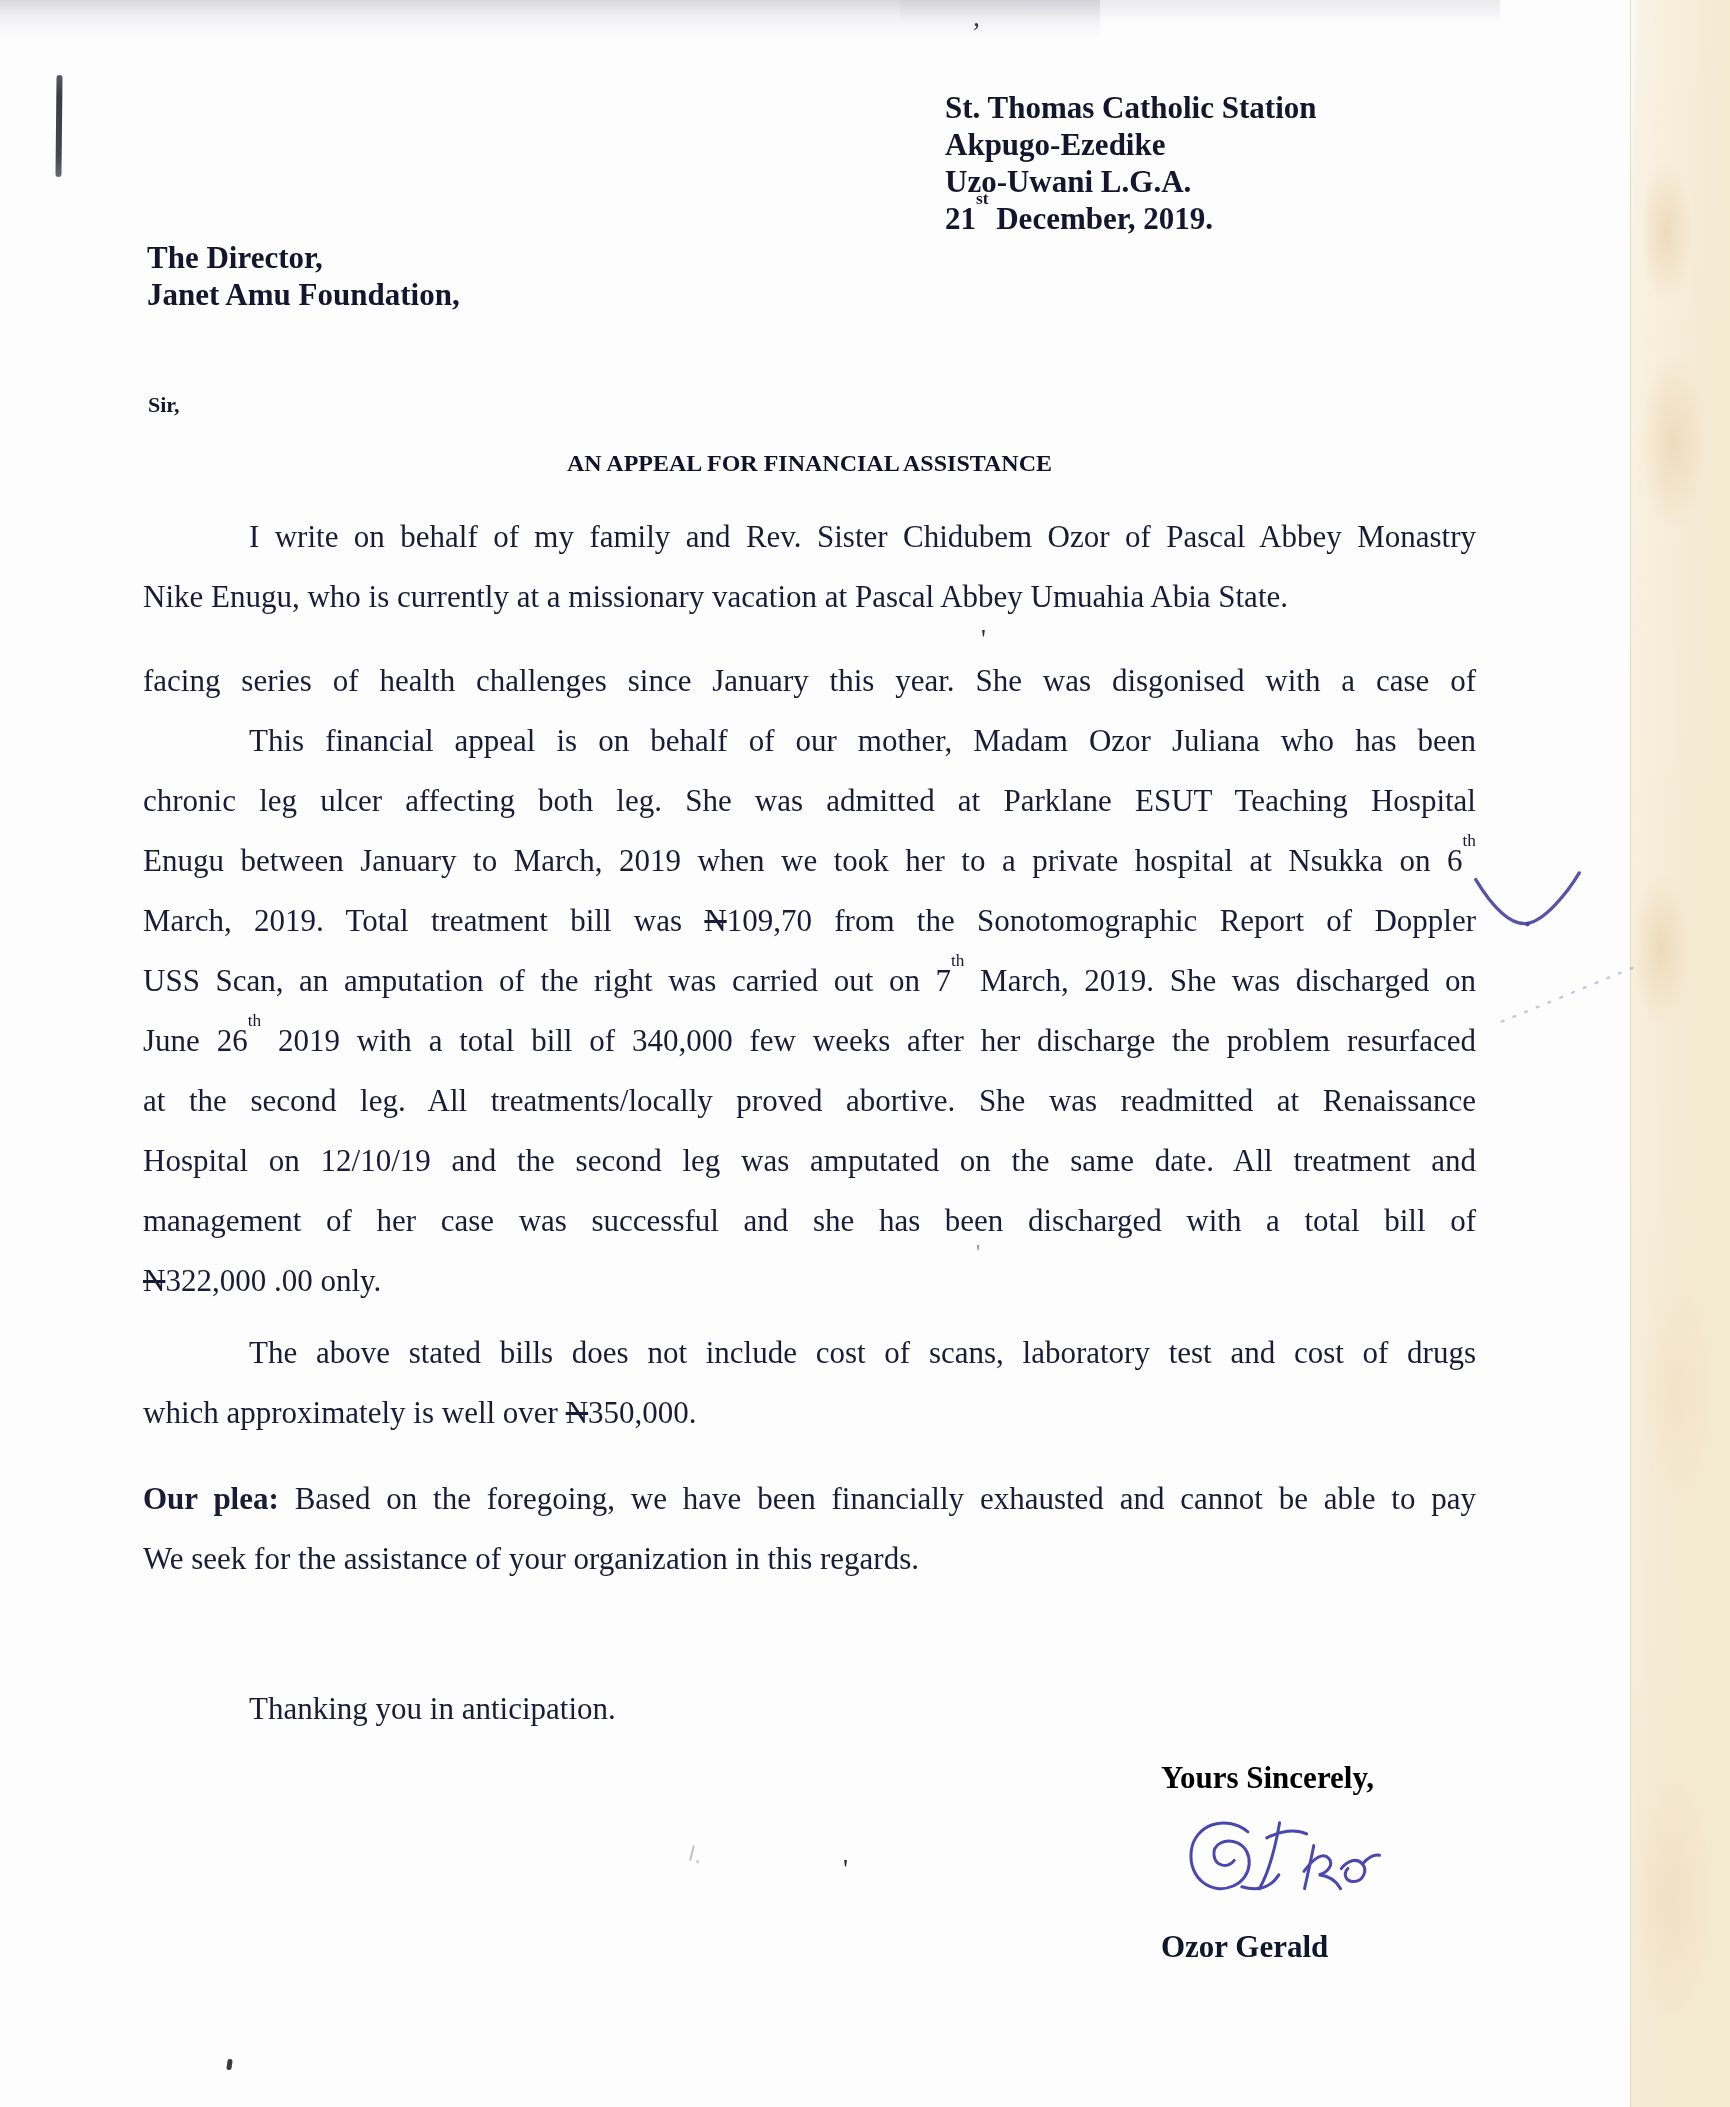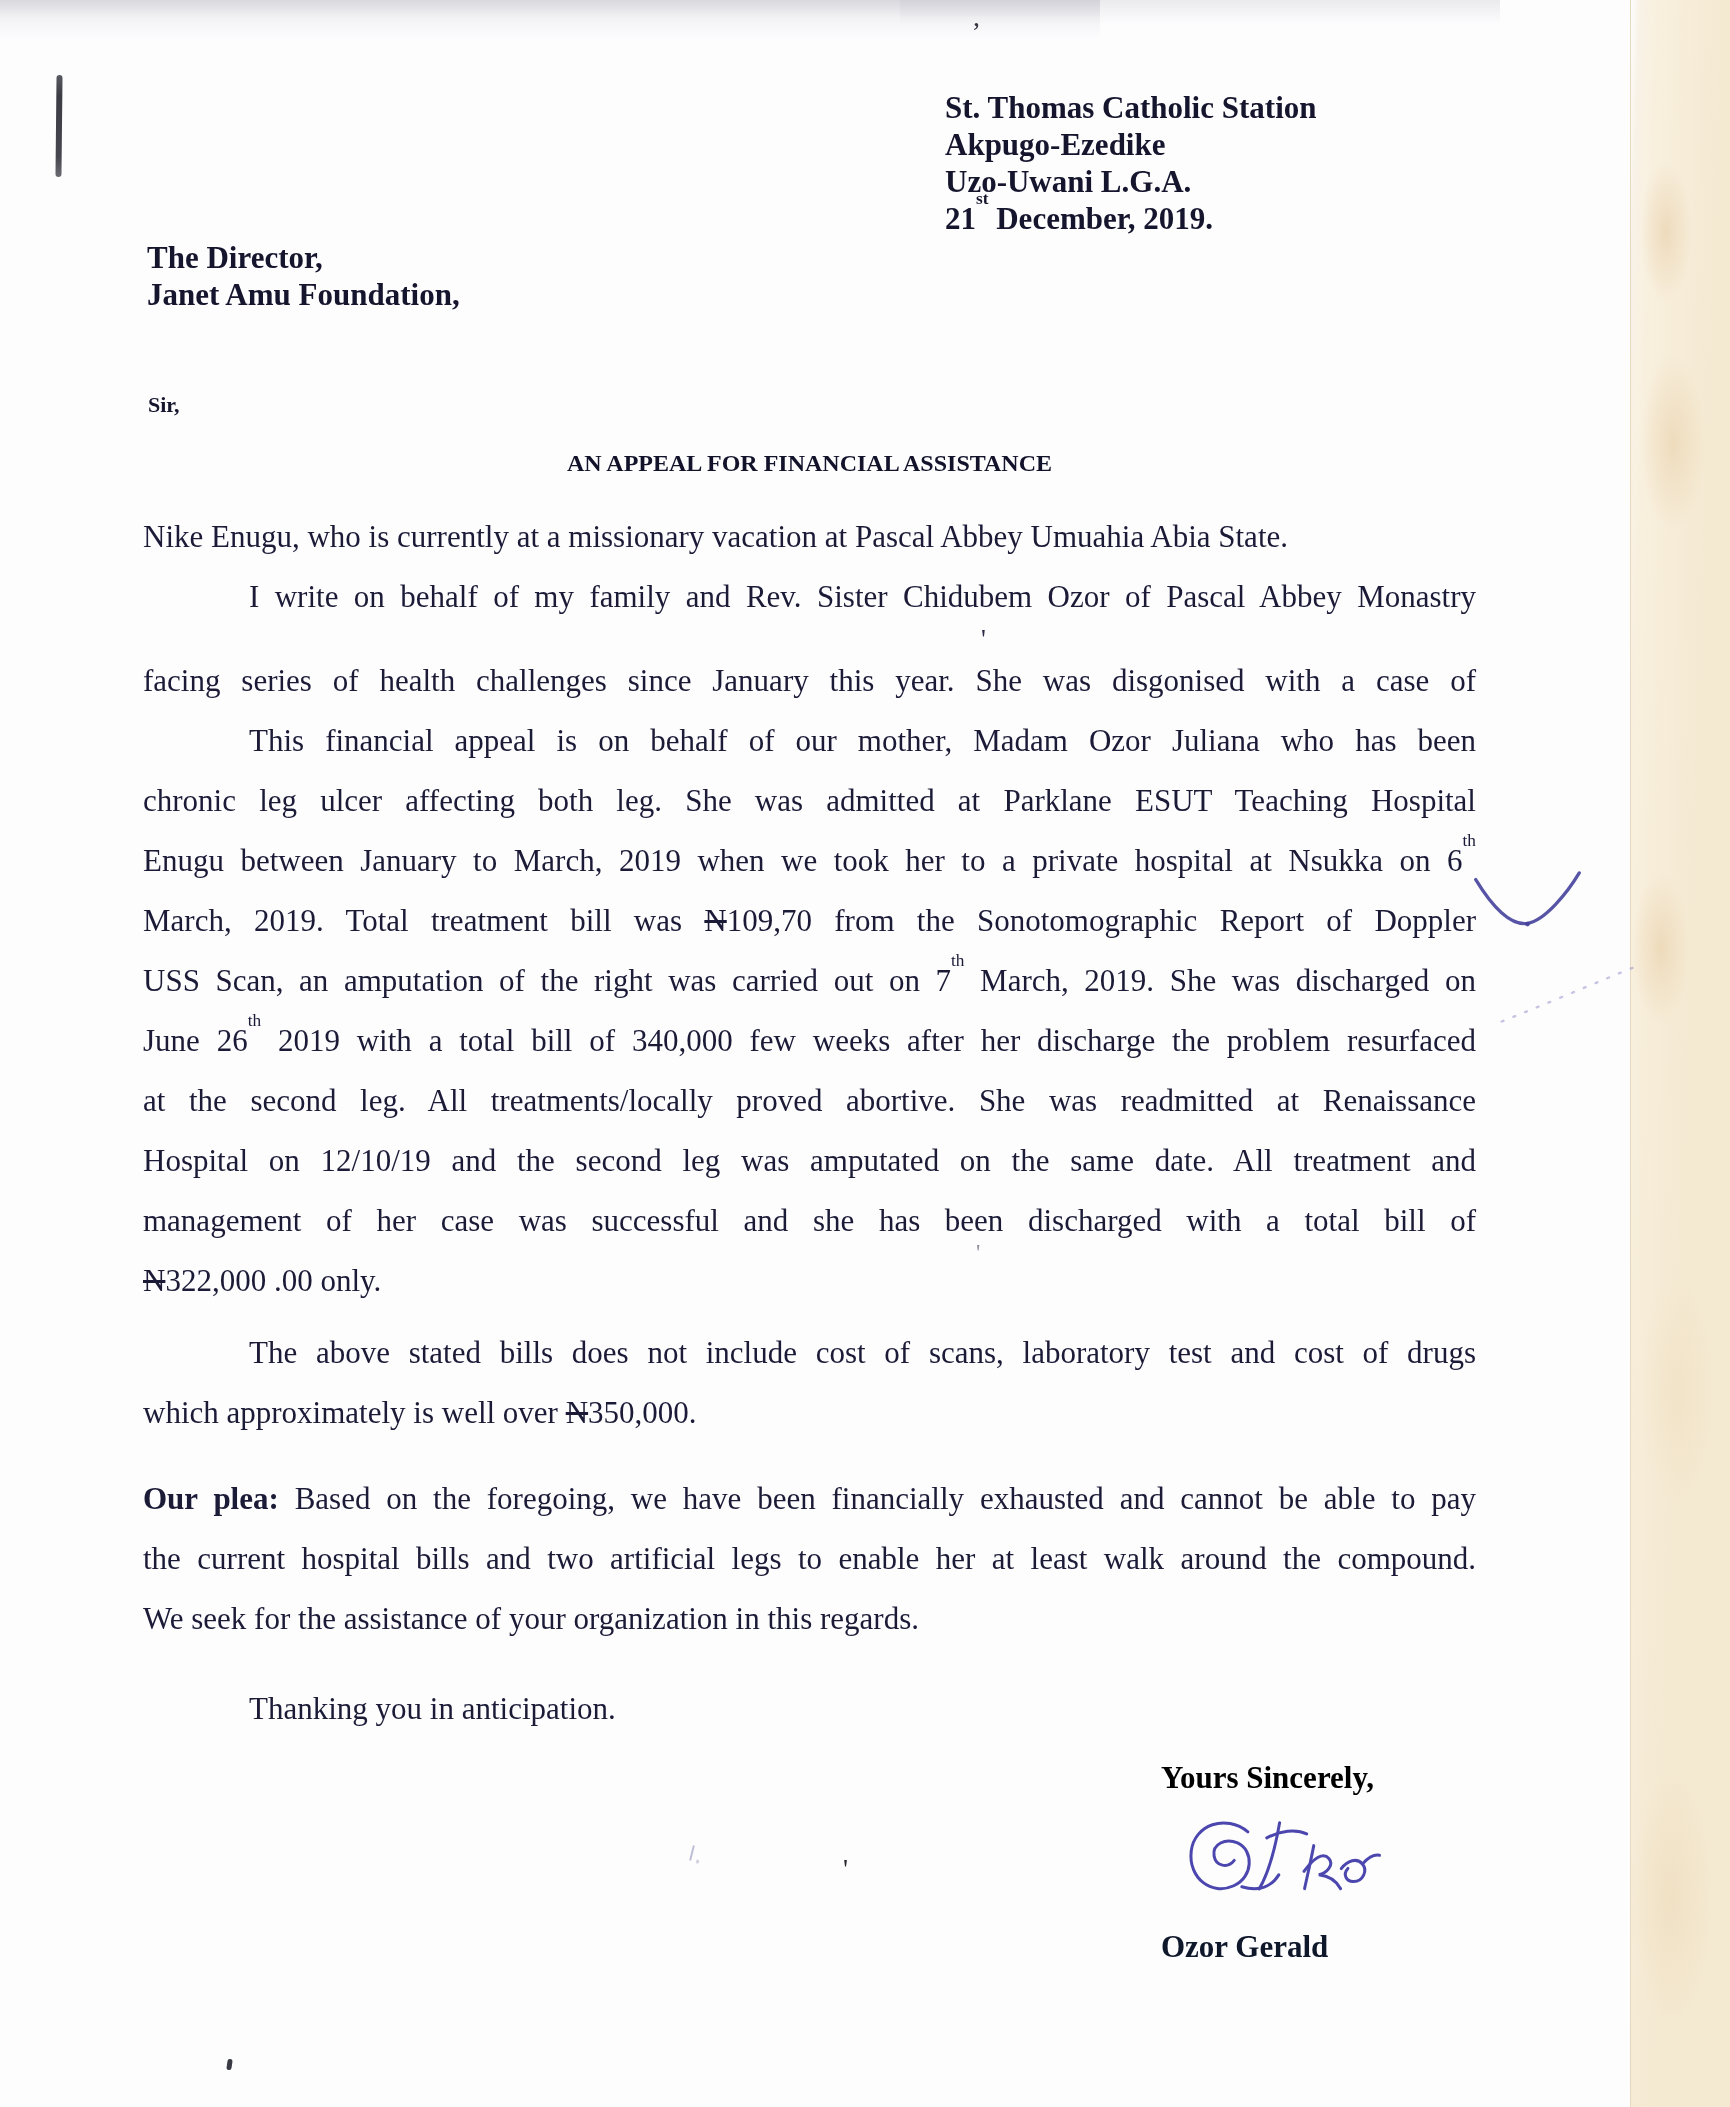--- a/index.html
+++ b/index.html
@@ -75,43 +75,42 @@
 <div class="abs recipient">
   <div>The Director,</div>
   <div>Janet Amu Foundation,</div>
 </div>
 
 <div class="abs salutation">Sir,</div>
 
 <div class="abs subject">AN APPEAL FOR FINANCIAL ASSISTANCE</div>
 
 <div class="abs para p1">
+    <div class="bl j ind">I write on behalf of my family and Rev. Sister Chidubem Ozor of Pascal Abbey Monastry</div>
     <div class="bl">Nike Enugu, who is currently at a missionary vacation at Pascal Abbey Umuahia Abia State.</div>
-    <div class="bl j ind">I write on behalf of my family and Rev. Sister Chidubem Ozor of Pascal Abbey Monastry</div>
   </div>
 <div class="abs para p2">
     <div class="bl j">facing series of health challenges since January this year. She was disgonised with a case of</div>
     <div class="bl j ind">This financial appeal is on behalf of our mother, Madam Ozor Juliana who has been</div>
     <div class="bl j">chronic leg ulcer affecting both leg. She was admitted at Parklane ESUT Teaching Hospital</div>
     <div class="bl j">Enugu between January to March, 2019 when we took her to a private hospital at Nsukka on 6<sup class="sp">th</sup></div>
     <div class="bl j">March, 2019. Total treatment bill was <span class="naira">N</span>109,70 from the Sonotomographic Report of Doppler</div>
     <div class="bl j">USS Scan, an amputation of the right was carried out on 7<sup class="sp">th</sup> March, 2019. She was discharged on</div>
     <div class="bl j">June 26<sup class="sp">th</sup> 2019 with a total bill of 340,000 few weeks after her discharge the problem resurfaced</div>
     <div class="bl j">at the second leg. All treatments/locally proved abortive. She was readmitted at Renaissance</div>
     <div class="bl j">Hospital on 12/10/19 and the second leg was amputated on the same date. All treatment and</div>
     <div class="bl j">management of her case was successful and she has been discharged with a total bill of</div>
     <div class="bl"><span class="naira">N</span>322,000 .00 only.</div>
   </div>
 <div class="abs para p3">
     <div class="bl j ind">The above stated bills does not include cost of scans, laboratory test and cost of drugs</div>
     <div class="bl">which approximately is well over <span class="naira">N</span>350,000.</div>
   </div>
 <div class="abs para p4">
     <div class="bl j"><b>Our plea:</b> Based on the foregoing, we have been financially exhausted and cannot be able to pay</div>
-    <div class="bl j">the current hospital bills and two artificial legs to enable her at least walk around the compound.</div>
     <div class="bl">We seek for the assistance of your organization in this regards.</div>
   </div>
 <div class="abs para p5">
     <div class="bl ind">Thanking you in anticipation.</div>
   </div>
 
 <div class="abs closing">Yours Sincerely,</div>
 
 <svg class="sig-svg" width="227" height="100" viewBox="0 0 340 150">
   <g fill="none" stroke="#3c38a8" stroke-width="4.5" stroke-linecap="round" opacity="0.92">

